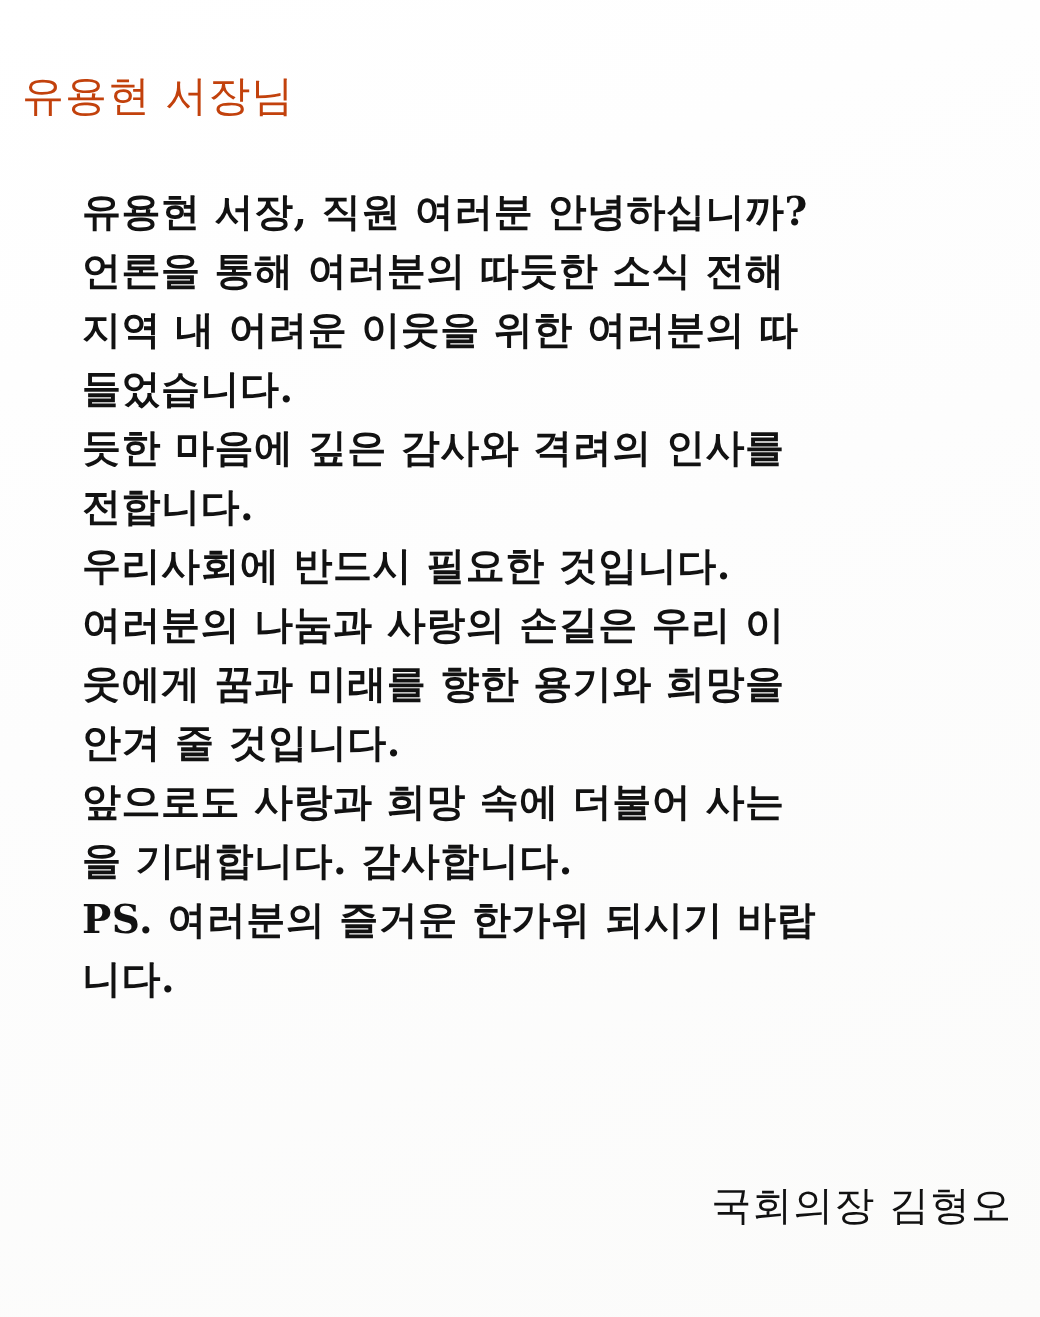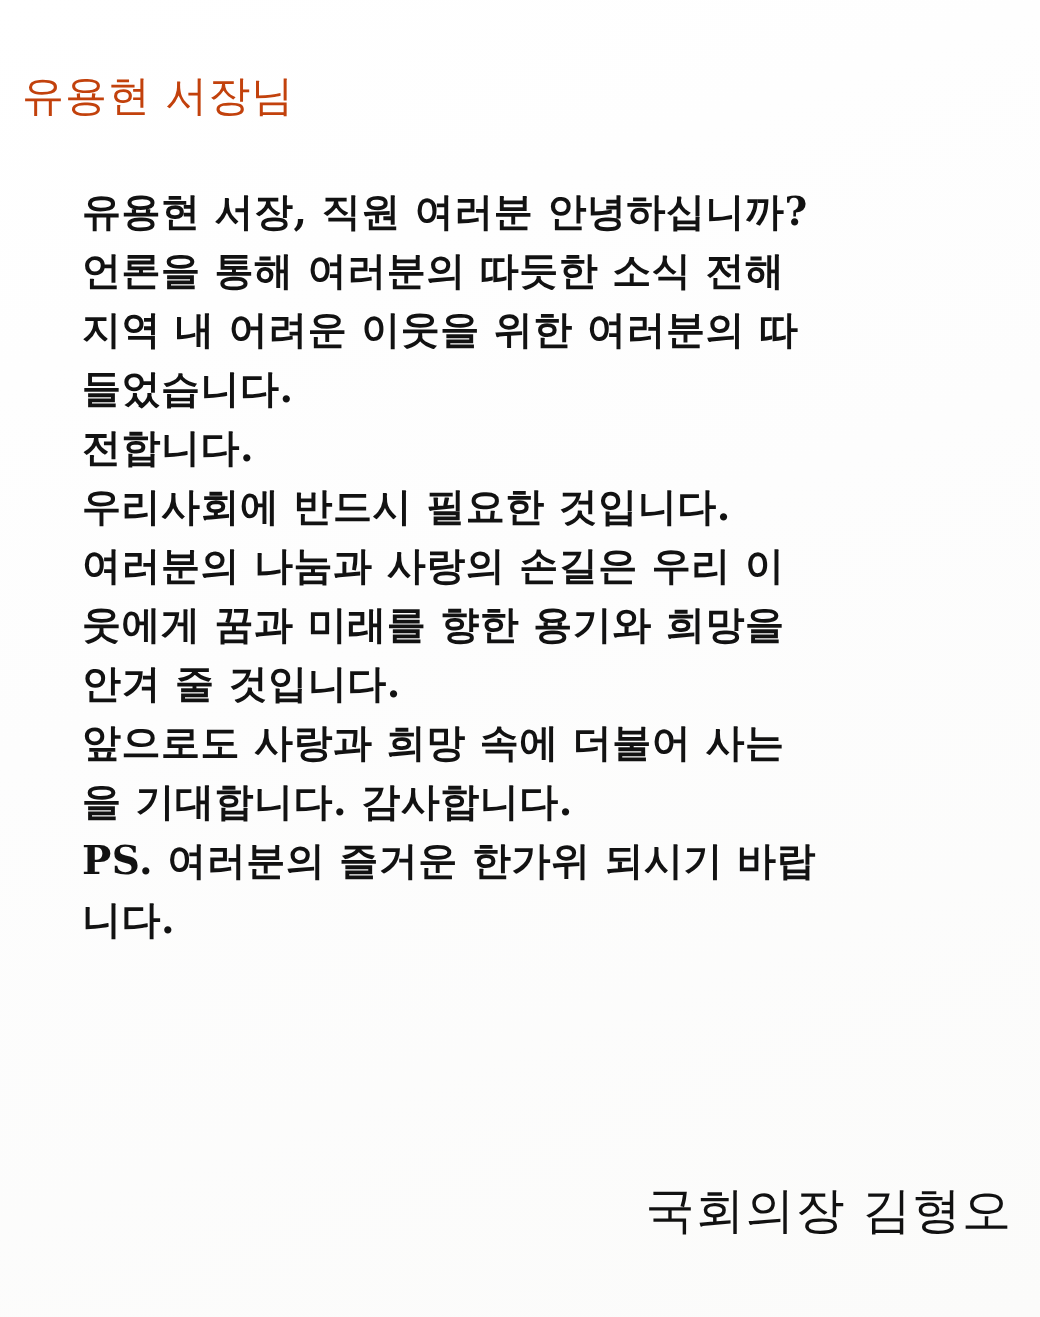--- a/index.html
+++ b/index.html
@@ -55,39 +55,40 @@
     letter-spacing: 0.5px;
     white-space: pre;
     color: #121212;
     font-weight: bold;
   }
 
   .signature {
     position: absolute;
     right: 28px;
     top: 1178px;
-    font-size: 49px;
+    font-size: 40px;
     letter-spacing: 1px;
     white-space: nowrap;
     color: #111111;
   }
 </style>
 </head>
 <body>
 
 <div class="page">
   <div class="paper-tint"></div>
 
   <div class="salutation">유용현 서장님</div>
 
   <div class="body-block">
     <div class="body-line">유용현 서장, 직원 여러분 안녕하십니까?</div>
     <div class="body-line">언론을 통해 여러분의 따듯한 소식 전해</div>
     <div class="body-line">지역 내 어려운 이웃을 위한 여러분의 따</div>
     <div class="body-line">들었습니다.</div>
+    <div class="body-line">듯한 마음에 깊은 감사와 격려의 인사를</div>
     <div class="body-line">전합니다.</div>
     <div class="body-line">우리사회에 반드시 필요한 것입니다.</div>
     <div class="body-line">여러분의 나눔과 사랑의 손길은 우리 이</div>
     <div class="body-line">웃에게 꿈과 미래를 향한 용기와 희망을</div>
     <div class="body-line">안겨 줄 것입니다.</div>
     <div class="body-line">앞으로도 사랑과 희망 속에 더불어 사는</div>
     <div class="body-line">을 기대합니다. 감사합니다.</div>
     <div class="body-line">PS. 여러분의 즐거운 한가위 되시기 바랍</div>
     <div class="body-line">니다.</div>
   </div>

